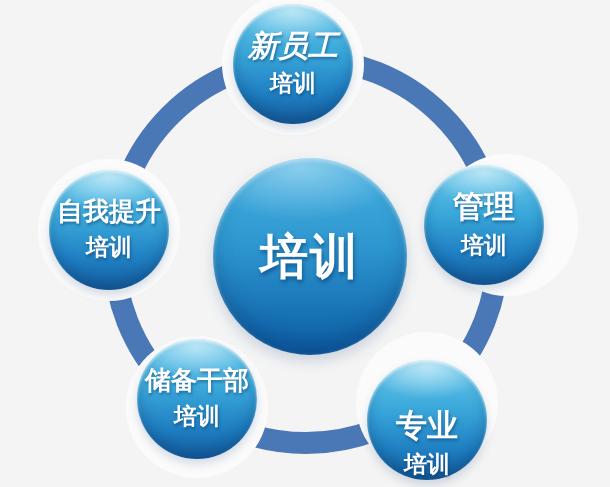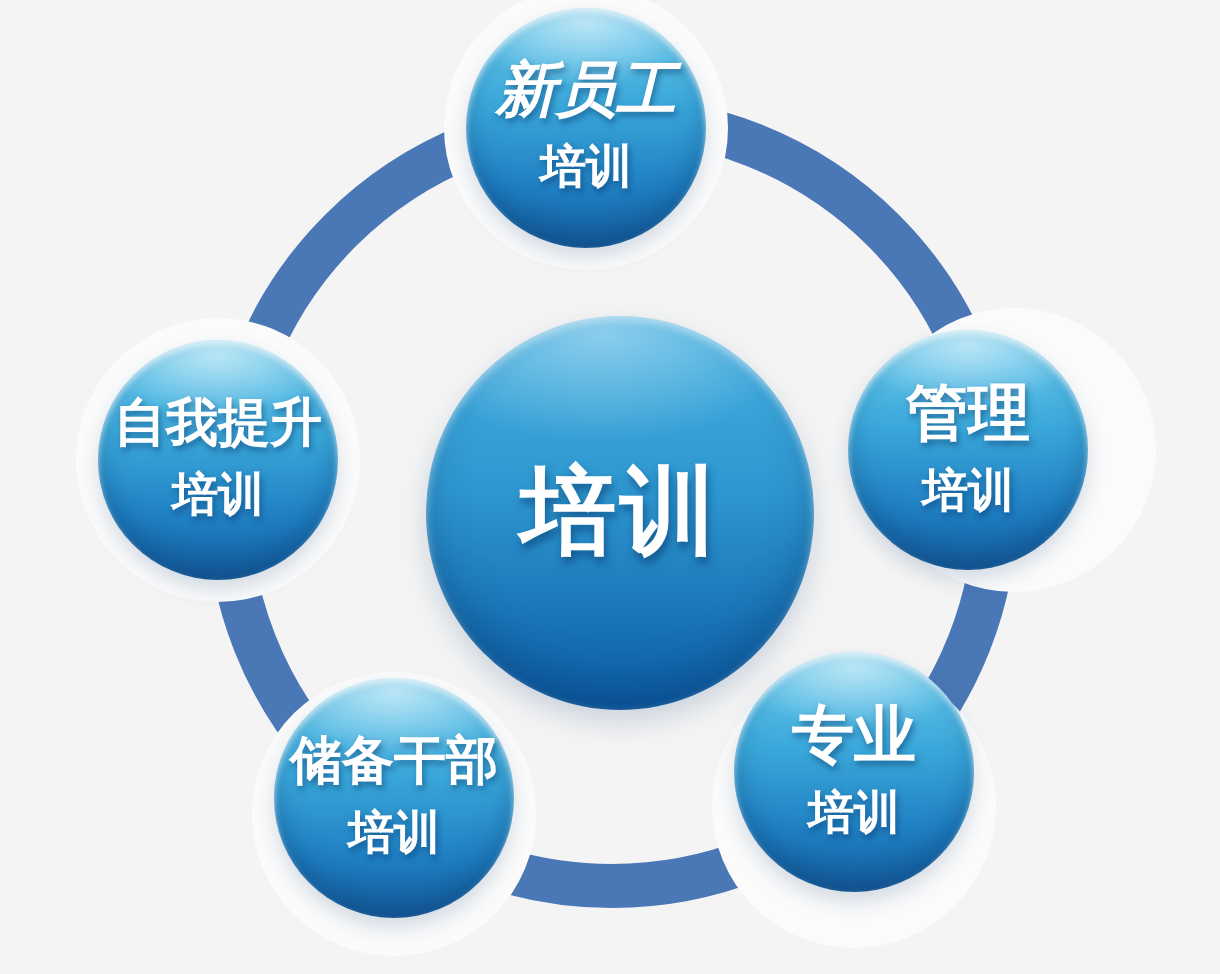--- a/index.html
+++ b/index.html
@@ -48,21 +48,21 @@
   }
   .chars-2 .l1 { font-size:31px; }
   .chars-3 .l1 { font-size:30px;font-style:italic; }
   .chars-4 .l1 { font-size:26px; }
   .l2 {
     font-size:23px; font-weight:bold; margin-top:5px;
     text-shadow:1px 2px 3px rgba(6,50,100,.5);
   }
   .node-top          { left:233px; top:4px; }
   .node-right        { left:424px; top:165px; }
-  .node-bottom-right { left:367px; top:326px; }
+  .node-bottom-right { left:367px; top:360px;justify-content:flex-end; }
   .node-bottom-left  { left:137px; top:339px; }
   .node-left         { left:49px;  top:170px; }
 </style>
 </head>
 <body>
 
 <div class="stage">
 
   <svg class="ring-layer" width="610" height="487" viewBox="0 0 610 487" aria-hidden="true">
     <circle class="ring" cx="306" cy="251" r="192"></circle>

